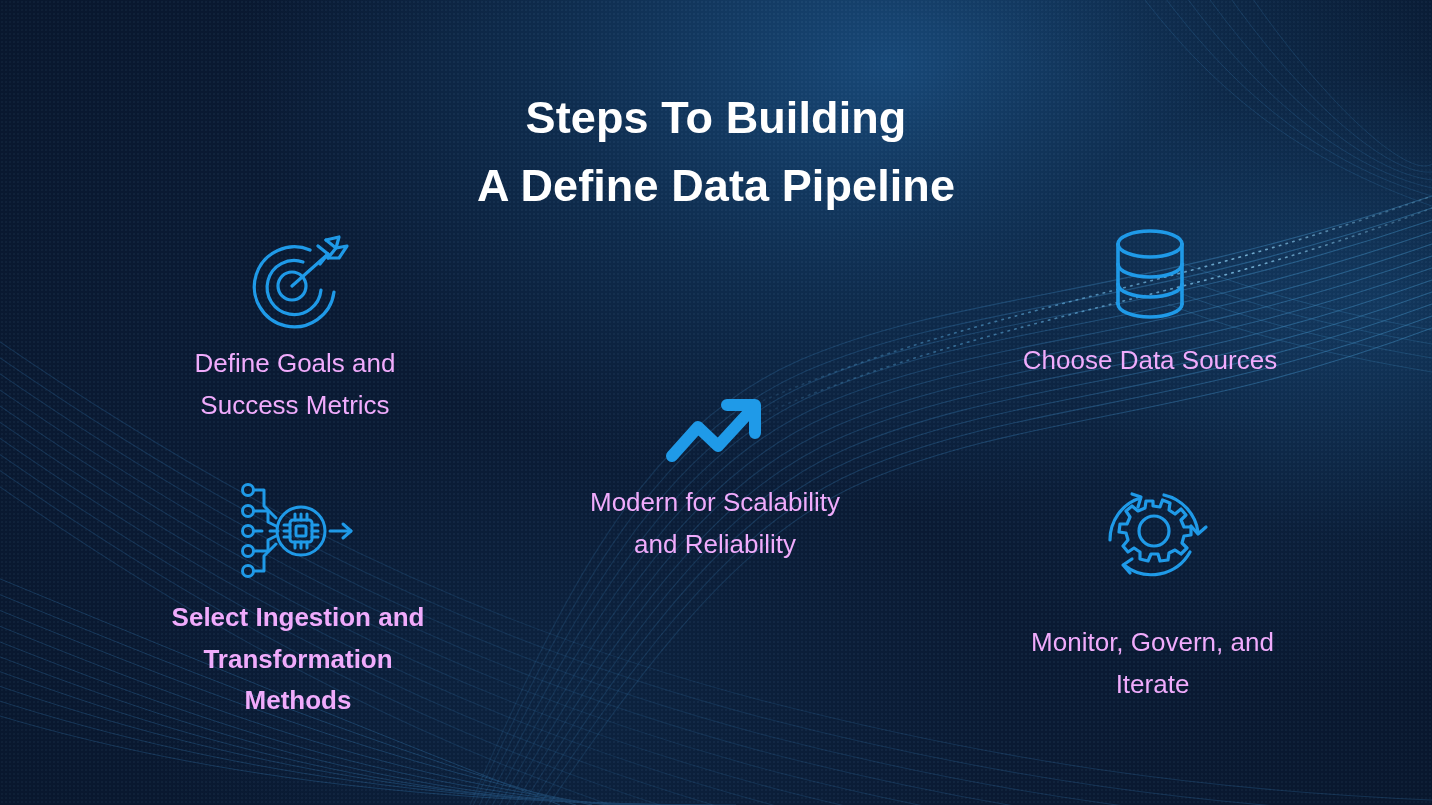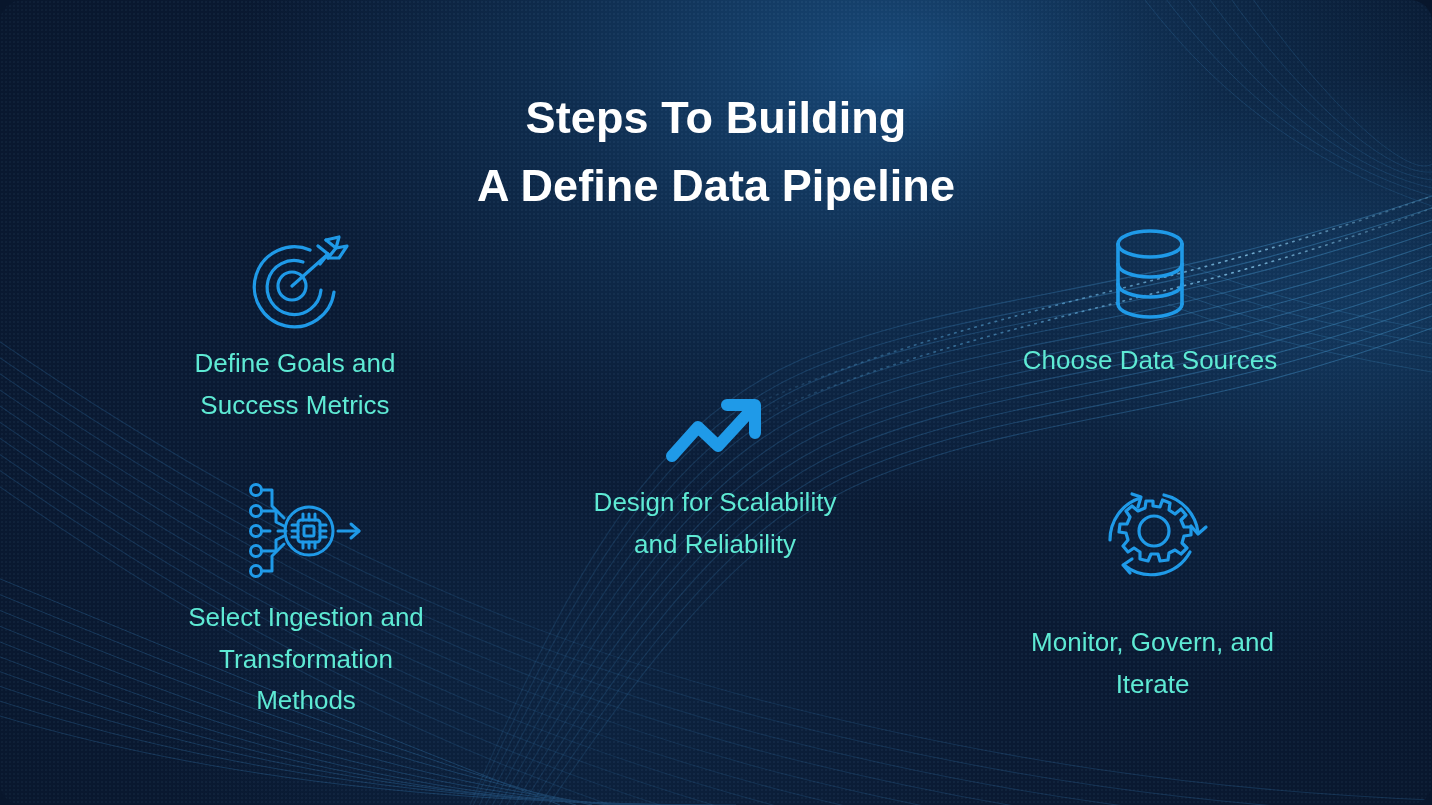--- a/index.html
+++ b/index.html
@@ -11,21 +11,20 @@
     background: #08162c;
     font-family: "Liberation Sans", sans-serif;
   }
 
   #infographic {
     position: relative;
     width: 1432px;
     height: 805px;
     overflow: hidden;
     background: #0a1a33;
-    border-radius: 22px;
   }
 
   
   .bg-layer {
     position: absolute;
     inset: 0;
     width: 100%;
     height: 100%;
     pointer-events: none;
   }
@@ -93,31 +92,31 @@
     z-index: 4;
     text-align: center;
   }
   .step-icon {
     display: flex;
     align-items: center;
     justify-content: center;
     margin: 0 auto;
   }
   .step-label {
-    color: #5eead4;
+    color: #f0abfc;
     font-size: 26px;
     line-height: 1.6;
     white-space: pre-line;
     margin-top: 10px;
   }
 
   
   .step-goals      { left: 115px;  top: 228px;  width: 360px; }
   .step-sources    { left: 960px;  top: 224px;  width: 380px; }
-  .step-ingestion  { left: 116px;  top: 478px;  width: 380px; }
+  .step-ingestion  { left: 108px;  top: 478px;  width: 380px; font-weight: bold; }
   .step-scale      { left: 545px;  top: 396px;  width: 340px; }
   .step-monitor    { left: 965px;  top: 482px;  width: 375px; }
 
   .step-scale .step-label { margin-top: 18px; }
   .step-sources .step-label { margin-top: 16px; }
   .step-ingestion .step-label { margin-top: 14px; }
   .step-monitor .step-label { margin-top: 32px; }
 </style>
 </head>
 <body>
@@ -304,21 +303,21 @@
 Methods</div>
   </div>
 
   <div class="step step-scale">
     <div class="step-icon">
       <svg width="100" height="68" viewBox="0 0 100 68" xmlns="http://www.w3.org/2000/svg" fill="none" stroke="#1f9ae8" stroke-width="12" stroke-linecap="round" stroke-linejoin="round">
         <path d="M7,60 L33,31 L53,50 L88,12"></path>
         <path d="M62,9 L90,9 L90,37"></path>
       </svg>
     </div>
-    <div class="step-label">Design for Scalability
+    <div class="step-label">Modern for Scalability
 and Reliability</div>
   </div>
 
   <div class="step step-monitor">
     <div class="step-icon">
       <svg width="118" height="108" viewBox="0 0 118 108" xmlns="http://www.w3.org/2000/svg" fill="none" stroke="#1f9ae8" stroke-width="3.2" stroke-linecap="round" stroke-linejoin="round">
 
         <path d="M59,24
                  L66,25 L68.5,18 L76,21 L75,28
                  L81,32 L87,27 L92,33 L87,38

